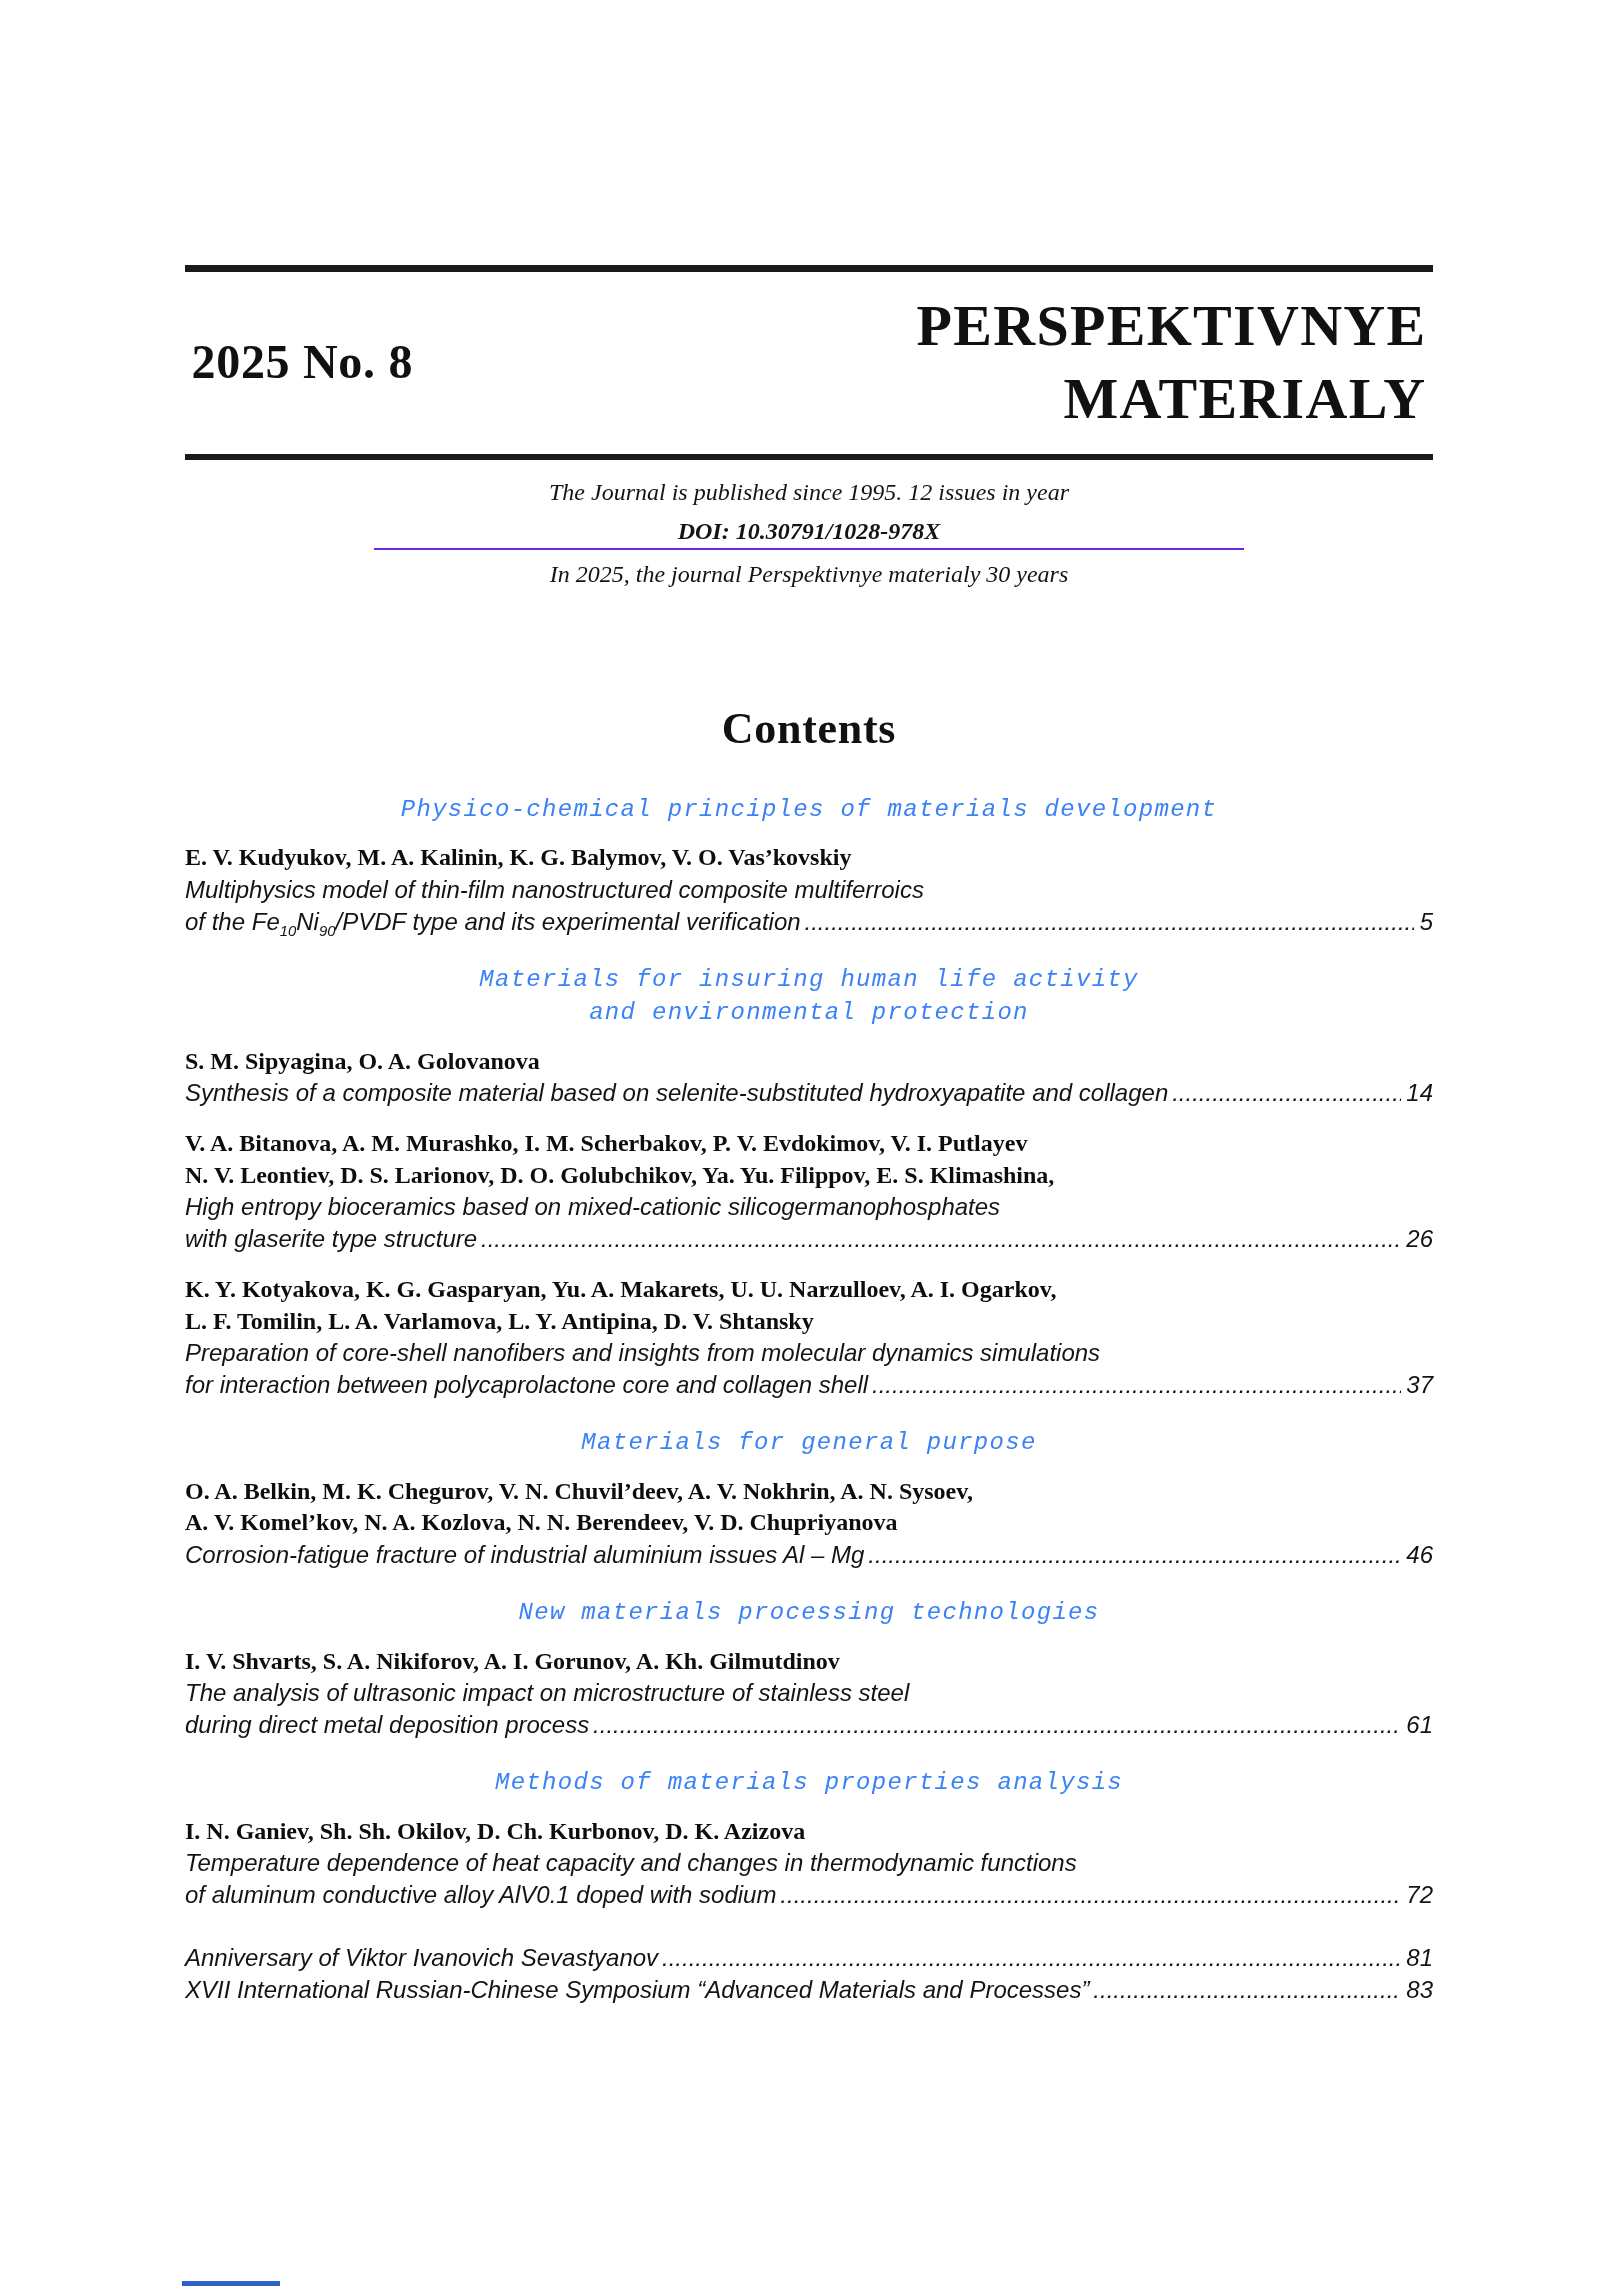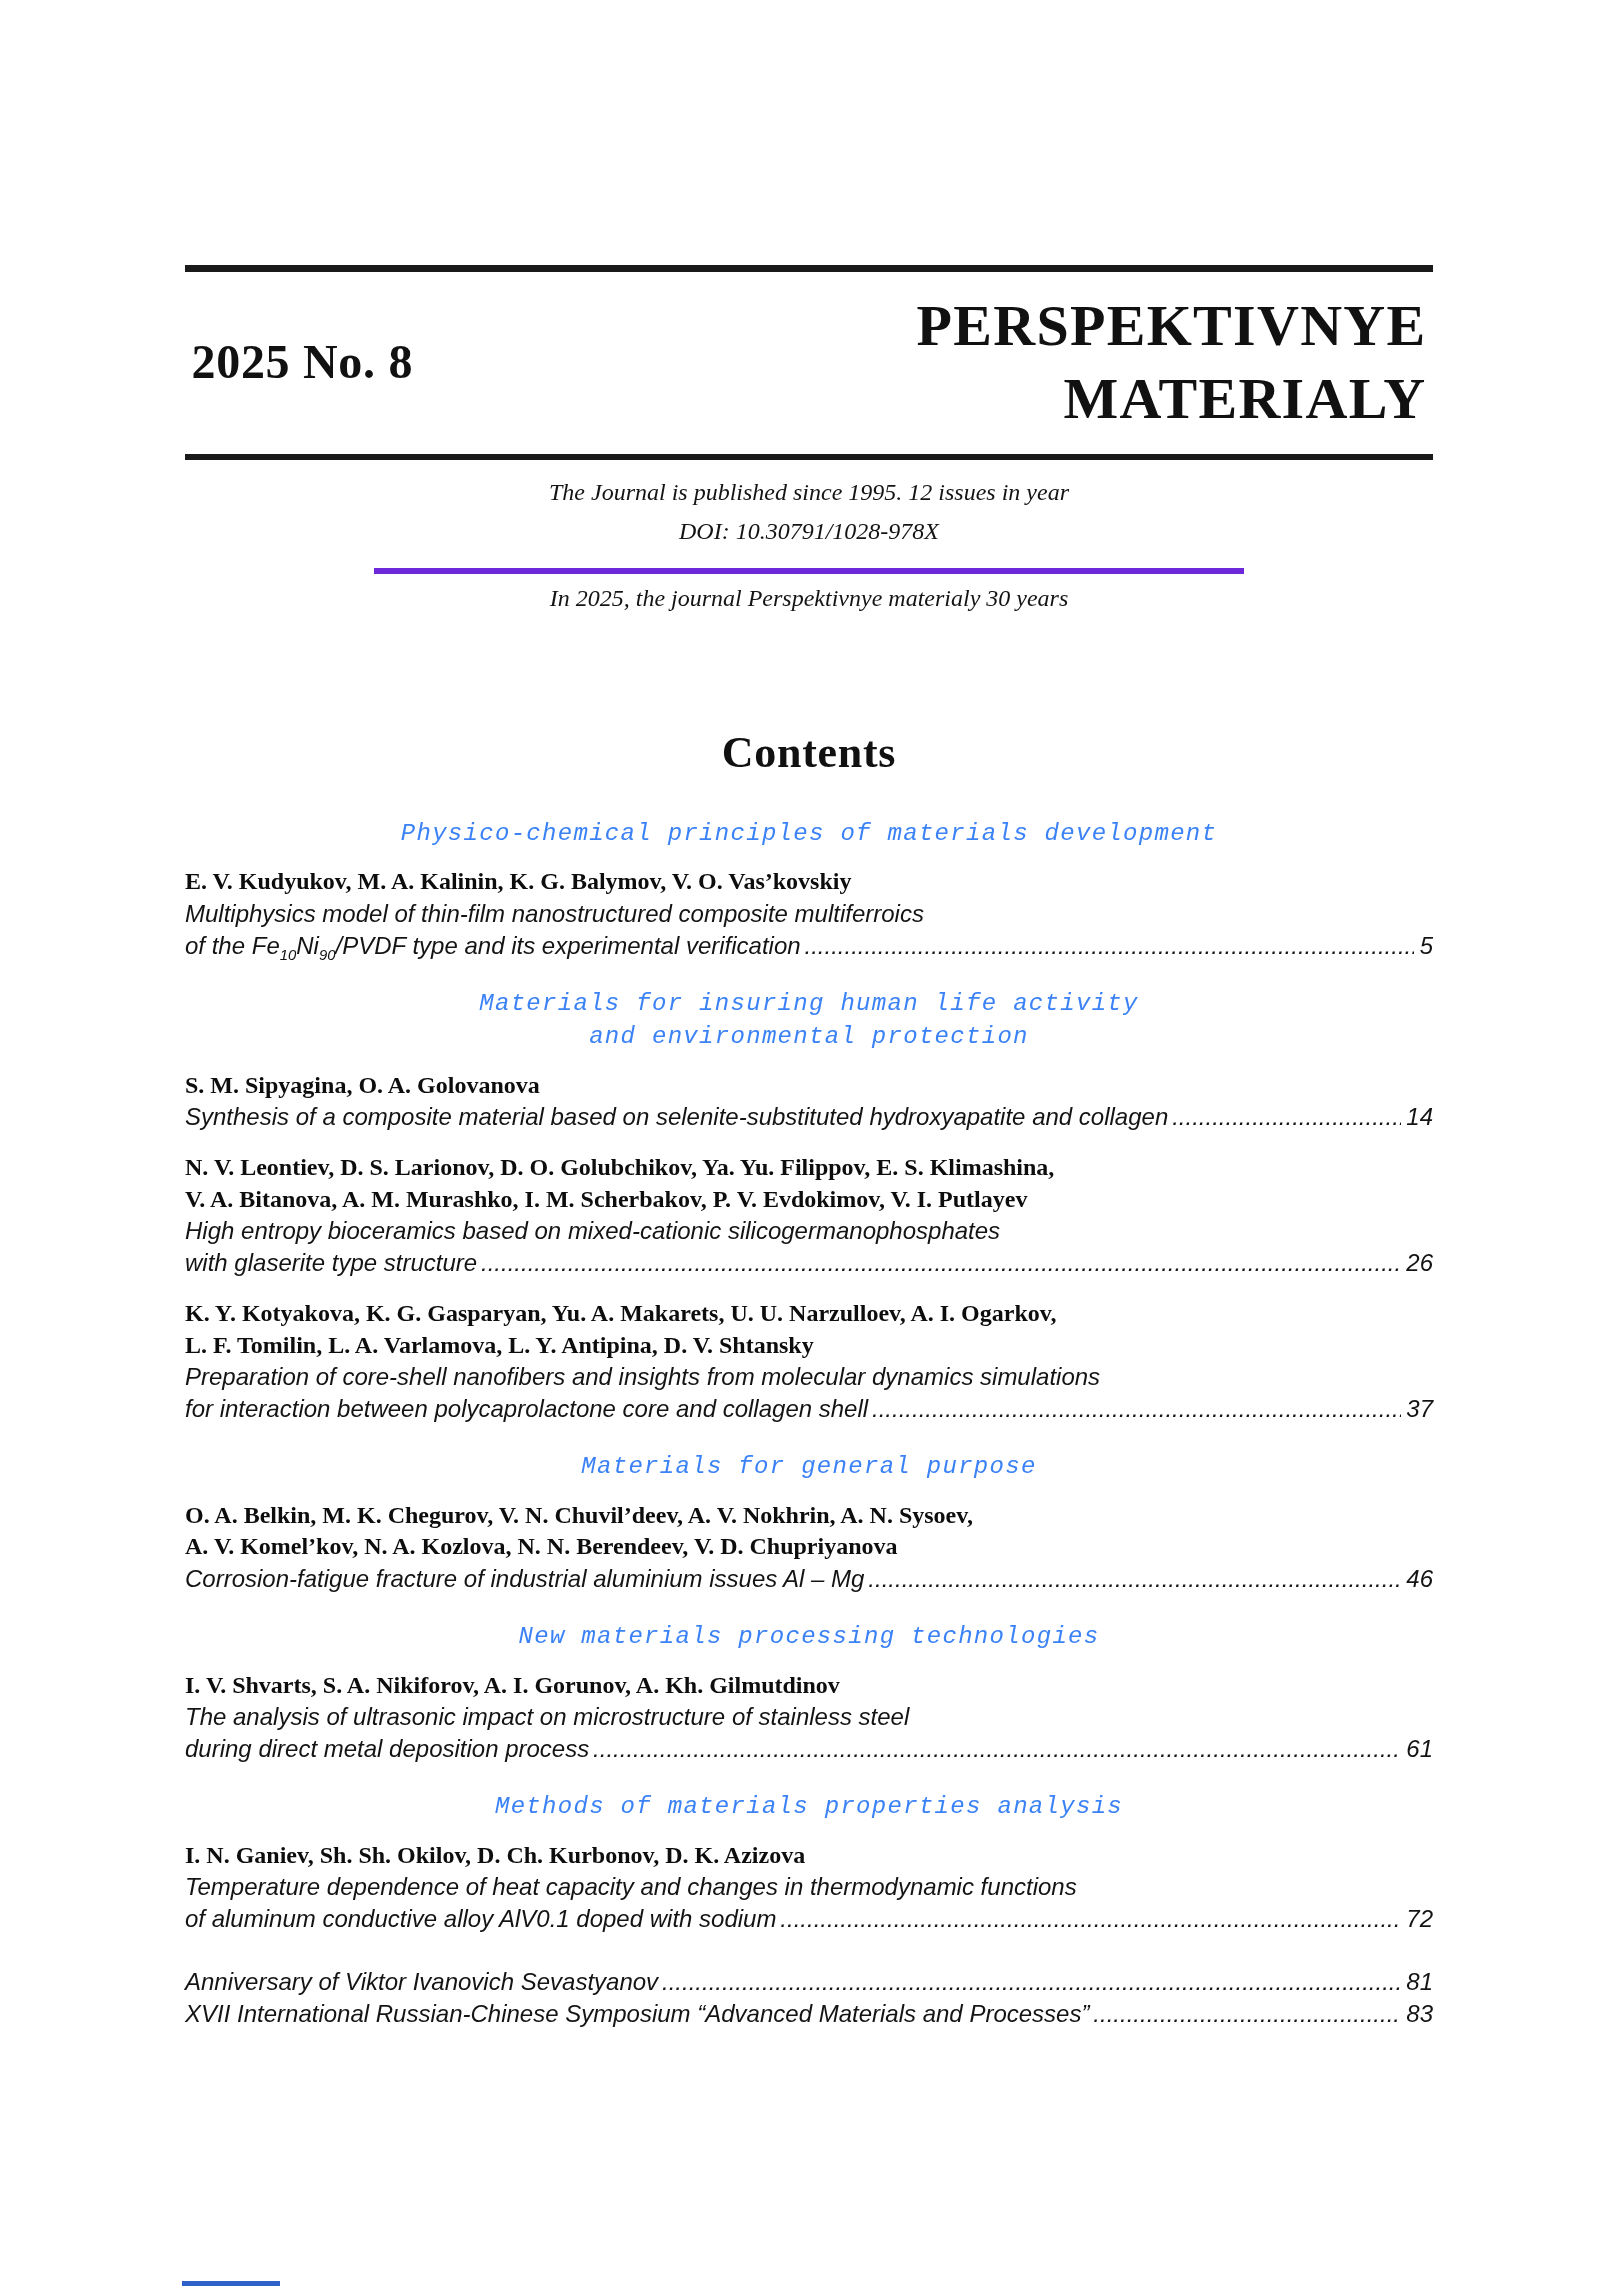--- a/index.html
+++ b/index.html
@@ -30,21 +30,21 @@
     text-align: right; font-weight: bold; font-size: 58px;
     line-height: 1.26; letter-spacing: 1.3px; white-space: nowrap;
   }
 
   .subtitle {
     text-align: center; font-style: italic; font-size: 24px;
     margin-top: 15.7px; line-height: 1.4; color: #141414;
   }
   .doi-wrap {
     width: 870px; margin: 5.2px auto 0;
-    border-bottom: 6px solid #6d28d9; padding-bottom: 20px;
+    border-bottom: 2px solid #6d28d9; padding-bottom: 0; font-weight: bold;
   }
   .anniv { margin-top: 7.9px; }
 
   .contents {
     text-align: center; font-size: 44px; font-weight: bold;
     margin-top: 111px; margin-bottom: 39px; letter-spacing: 0.7px;
   }
 
   .section-heading {
     font-family: "Liberation Mono", "DejaVu Sans Mono", monospace;
@@ -130,22 +130,22 @@
     <div class="entry">
       <div class="authors">S. M. Sipyagina, O. A. Golovanova</div>
       <div class="toc-line">
         <span class="tl-text">Synthesis of a composite material based on selenite-substituted hydroxyapatite and collagen</span>
         <span class="leader"></span>
         <span class="page-num">14</span>
       </div>
     </div>
 
     <div class="entry">
+      <div class="authors">V. A. Bitanova, A. M. Murashko, I. M. Scherbakov, P. V. Evdokimov, V. I. Putlayev</div>
       <div class="authors">N. V. Leontiev, D. S. Larionov, D. O. Golubchikov, Ya. Yu. Filippov, E. S. Klimashina,</div>
-      <div class="authors">V. A. Bitanova, A. M. Murashko, I. M. Scherbakov, P. V. Evdokimov, V. I. Putlayev</div>
       <div class="title-line">High entropy bioceramics based on mixed-cationic silicogermanophosphates</div>
       <div class="toc-line">
         <span class="tl-text">with glaserite type structure</span>
         <span class="leader"></span>
         <span class="page-num">26</span>
       </div>
     </div>
 
     <div class="entry">
       <div class="authors">K. Y. Kotyakova, K. G. Gasparyan, Yu. A. Makarets, U. U. Narzulloev, A. I. Ogarkov,</div>

